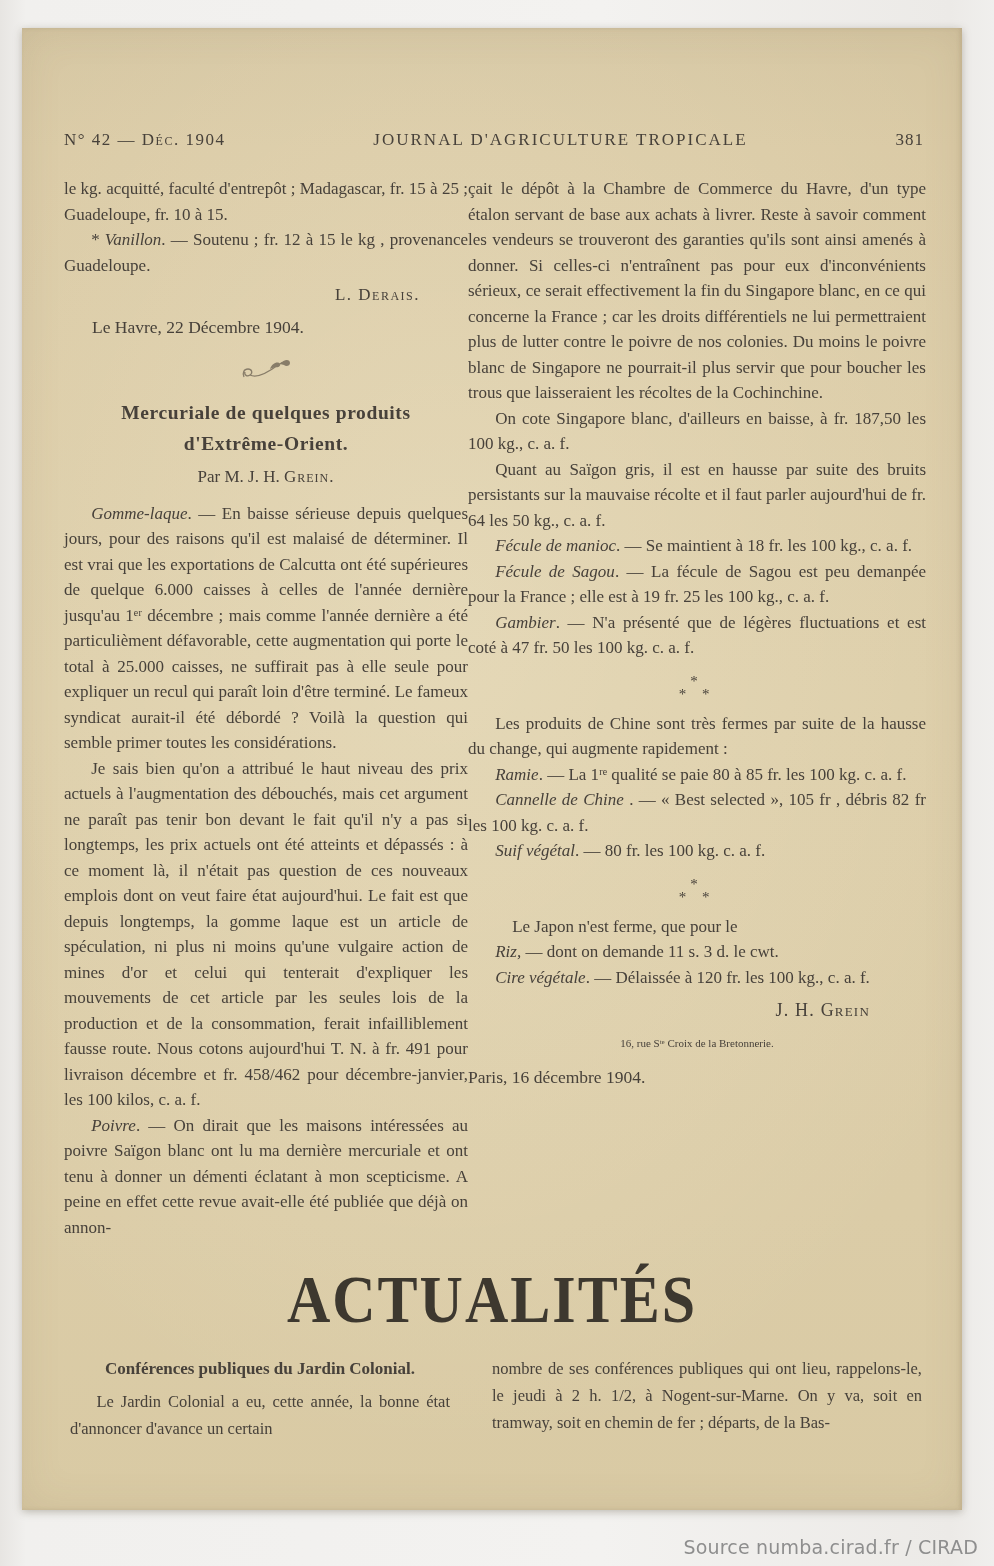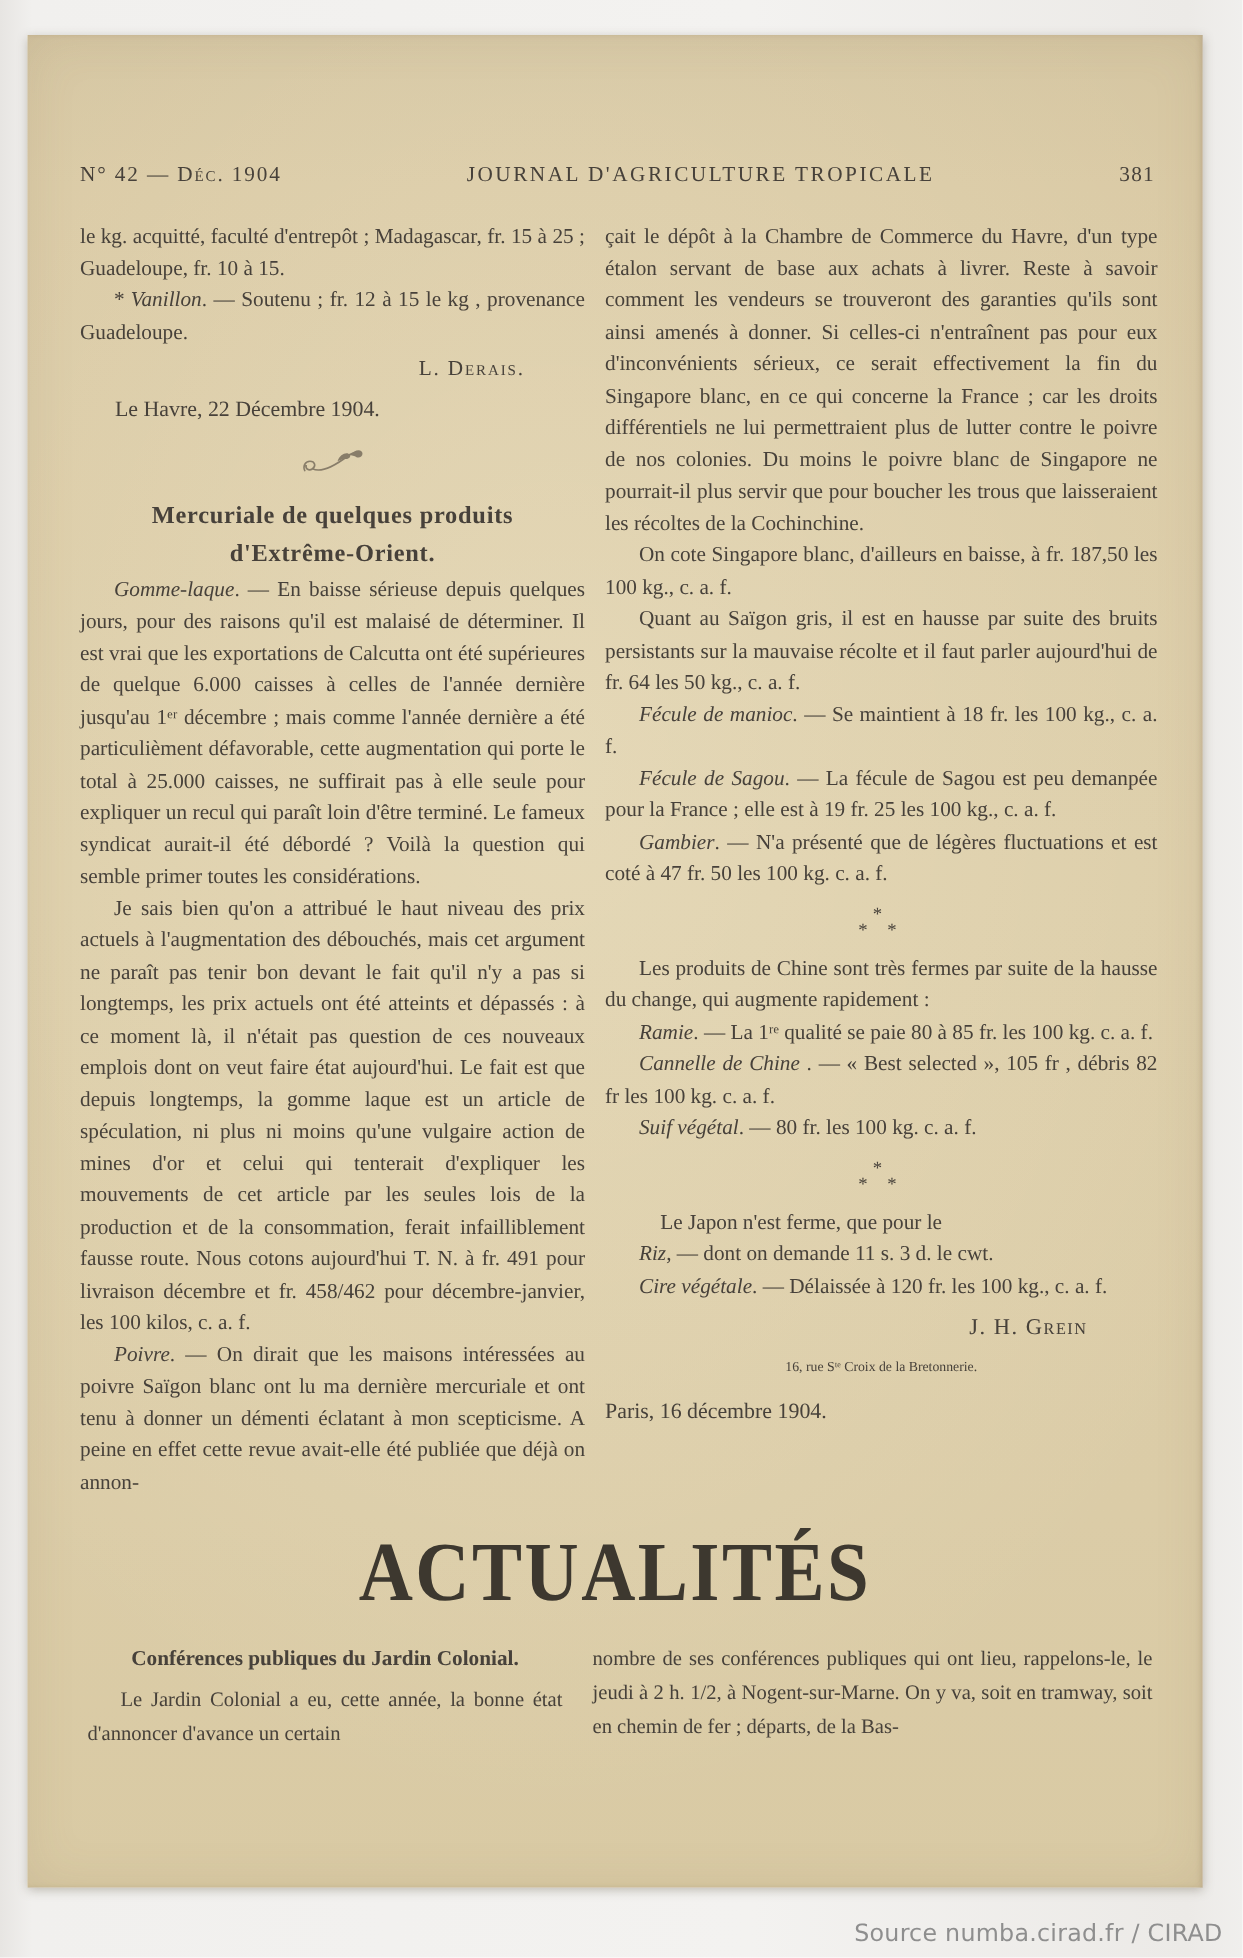--- a/index.html
+++ b/index.html
@@ -17,21 +17,21 @@
     box-shadow:0 2px 8px rgba(90,80,60,0.35), inset 0 0 40px rgba(120,100,70,0.12), inset -2px 0 4px rgba(120,100,70,0.18);
     color:#47413a;
   }
   .running-head{
     display:flex;justify-content:space-between;align-items:baseline;
     padding:102px 38px 0 42px;
     font-size:17px;letter-spacing:1px;
   }
   .running-head .issue{font-variant:small-caps;letter-spacing:1.5px;}
   .running-head .jtitle{letter-spacing:2px;}
-  .cols{display:flex;gap:16px;padding:26px 36px 0 42px;justify-content:center;}
+  .cols{display:flex;padding:26px 36px 0 42px;justify-content:center;}
   .col-left{width:404px;flex:0 0 404px;}
   .col-right{flex:1;}
   p{margin:0;font-size:17px;line-height:25.5px;text-align:justify;}
   p.ind{text-indent:1.6em;}
   i{font-style:italic;}
   .star{margin-right:5px;}
   .sig{text-align:right;font-variant:small-caps;letter-spacing:1.5px;padding-right:48px;margin-top:4px;font-size:17px;line-height:25px;}
   .dateline{margin-top:8px;text-indent:1.6em;font-size:17.5px;}
   .ornament{text-align:center;margin:16px 0 6px 0;height:30px;}
   .sec-head{font-weight:bold;text-align:center;font-size:19.5px;line-height:31px;margin-top:10px;letter-spacing:0.6px;font-family:"Liberation Serif","DejaVu Serif",serif;}
@@ -41,21 +41,21 @@
   .asterism div{letter-spacing:6px;}
   .sig2{text-align:right;font-variant:small-caps;letter-spacing:1.2px;padding-right:56px;margin-top:10px;font-size:18px;}
   .addr{margin-top:10px;text-align:center;font-size:11px;text-indent:0;}
   .dateline2{margin-top:8px;font-size:17.5px;text-indent:0;text-align:left;}
   .actualites-title{
     text-align:center;margin-top:26px;
     font-size:60px;letter-spacing:2px;font-weight:600;
     transform:scaleY(1.12);transform-origin:center;
     color:#3d382f;
   }
-  .cols2{display:flex;gap:24px;padding:20px 40px 0 48px;}
+  .cols2{display:flex;gap:42px;padding:20px 40px 0 48px;}
   .cols2 .c2-left{width:380px;flex:0 0 380px;}
   .cols2 .c2-right{flex:1;}
   .cols2 p{font-size:16.5px;line-height:27px;}
   .conf-head{font-weight:bold;text-align:center;font-size:17px;line-height:27px;margin:0 30px 6px 30px;}
   .footer-src{
     position:absolute;right:16px;bottom:8px;
     font-family:"DejaVu Sans","Liberation Sans",sans-serif;
     font-size:19px;color:#8e8e8e;letter-spacing:0.2px;
   }
   .flourish{display:inline-block;opacity:0.75;}
@@ -85,20 +85,21 @@
           <path d="M10 18 C18 22 30 14 38 8 C42 5 46 4 49 7" fill="none" stroke="#6b6152" stroke-width="1.3"></path>
           <path d="M30 12 C32 6 38 4 40 7 C41 9 38 11 35 10" fill="#6b6152" stroke="none"></path>
           <path d="M40 7 C44 2 50 2 50 6 C50 9 46 10 44 8" fill="#6b6152" stroke="none"></path>
         </svg>
       </div>
 
       <div class="sec-head">
         <div>Mercuriale de quelques produits</div>
         <div>d'Extrême-Orient.</div>
       </div>
+      <div class="byline"><span>Par M. J. H. </span><span class="sc">Grein.</span></div>
 
       <p class="ind"><i>Gomme-laque</i><span>. — En baisse sérieuse depuis quelques jours, pour des raisons qu'il est malaisé de déterminer. Il est vrai que les exportations de Calcutta ont été supérieures de quelque 6.000 caisses à celles de l'année dernière jusqu'au 1ᵉʳ décembre ; mais comme l'année dernière a été particulièment défavorable, cette augmentation qui porte le total à 25.000 caisses, ne suffirait pas à elle seule pour expliquer un recul qui paraît loin d'être terminé. Le fameux syndicat aurait-il été débordé ? Voilà la question qui semble primer toutes les considérations.</span></p>
       <p class="ind">Je sais bien qu'on a attribué le haut niveau des prix actuels à l'augmentation des débouchés, mais cet argument ne paraît pas tenir bon devant le fait qu'il n'y a pas si longtemps, les prix actuels ont été atteints et dépassés : à ce moment là, il n'était pas question de ces nouveaux emplois dont on veut faire état aujourd'hui. Le fait est que depuis longtemps, la gomme laque est un article de spéculation, ni plus ni moins qu'une vulgaire action de mines d'or et celui qui tenterait d'expliquer les mouvements de cet article par les seules lois de la production et de la consommation, ferait infailliblement fausse route. Nous cotons aujourd'hui T. N. à fr. 491 pour livraison décembre et fr. 458/462 pour décembre-janvier, les 100 kilos, c. a. f.</p>
       <p class="ind"><i>Poivre</i><span>. — On dirait que les maisons intéressées au poivre Saïgon blanc ont lu ma dernière mercuriale et ont tenu à donner un démenti éclatant à mon scepticisme. A peine en effet cette revue avait-elle été publiée que déjà on annon-</span></p>
     </div>
 
     <div class="col-right">
       <p>çait le dépôt à la Chambre de Commerce du Havre, d'un type étalon servant de base aux achats à livrer. Reste à savoir comment les vendeurs se trouveront des garanties qu'ils sont ainsi amenés à donner. Si celles-ci n'entraînent pas pour eux d'inconvénients sérieux, ce serait effectivement la fin du Singapore blanc, en ce qui concerne la France ; car les droits différentiels ne lui permettraient plus de lutter contre le poivre de nos colonies. Du moins le poivre blanc de Singapore ne pourrait-il plus servir que pour boucher les trous que laisseraient les récoltes de la Cochinchine.</p>
       <p class="ind">On cote Singapore blanc, d'ailleurs en baisse, à fr. 187,50 les 100 kg., c. a. f.</p>
       <p class="ind">Quant au Saïgon gris, il est en hausse par suite des bruits persistants sur la mauvaise récolte et il faut parler aujourd'hui de fr. 64 les 50 kg., c. a. f.</p>

